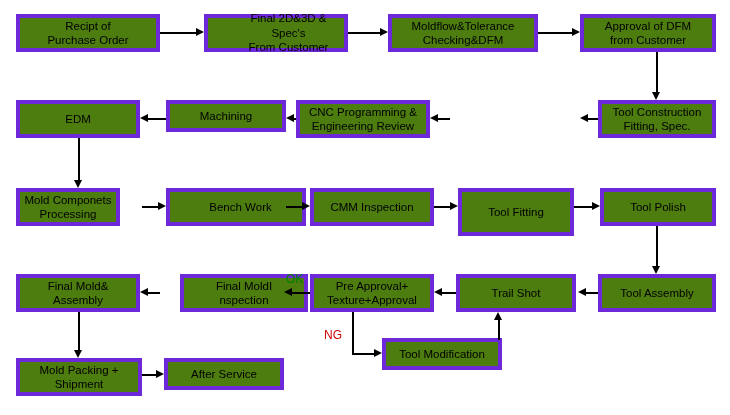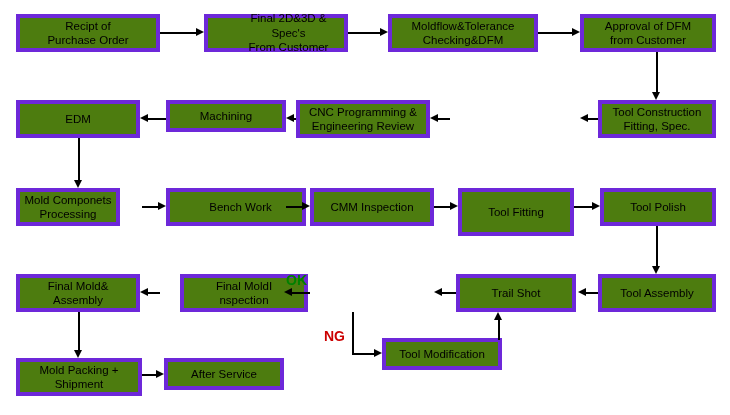--- a/index.html
+++ b/index.html
@@ -58,22 +58,22 @@
     border-right: 4.5px solid transparent;
     border-top: 8px solid #000000;
   }
   .head-up {
     border-left: 4.5px solid transparent;
     border-right: 4.5px solid transparent;
     border-bottom: 8px solid #000000;
   }
   .edge-label {
     position: absolute;
-    font-size: 14px;
-    font-weight: bold;
+    font-size: 12px;
+    font-weight: normal;
     color: #008000;
   }
   .edge-label.ng {
     color: #cc0000;
   }
 </style>
 </head>
 <body>
 
 <div id="canvas">
@@ -98,20 +98,22 @@
 Processing</div>
   <div class="node" style="left:166px;top:188px;width:140px;height:38px;padding-left:12px;">Bench Work</div>
   <div class="node" style="left:310px;top:188px;width:124px;height:38px;">CMM Inspection</div>
   <div class="node" style="left:458px;top:188px;width:116px;height:48px;">Tool Fitting</div>
   <div class="node" style="left:600px;top:188px;width:116px;height:38px;">Tool Polish</div>
 
   <div class="node" style="left:16px;top:274px;width:124px;height:38px;">Final Mold&amp;
 Assembly</div>
   <div class="node" style="left:160px;top:274px;width:128px;height:38px;margin-left:20px;">Final MoldI
 nspection</div>
+  <div class="node" style="left:310px;top:274px;width:124px;height:38px;">Pre Approval+
+Texture+Approval</div>
   <div class="node" style="left:456px;top:274px;width:120px;height:38px;">Trail Shot</div>
   <div class="node" style="left:598px;top:274px;width:118px;height:38px;">Tool  Assembly</div>
 
   <div class="node" style="left:382px;top:338px;width:120px;height:32px;">Tool Modification</div>
   <div class="node" style="left:164px;top:358px;width:120px;height:32px;">After Service</div>
   <div class="node" style="left:16px;top:358px;width:126px;height:38px;">Mold Packing +
 Shipment</div>
 
   <div class="arrow arrow-h" style="left:160px;top:32px;width:36px;"></div>
   <div class="head head-right" style="left:196px;top:28px;"></div>

